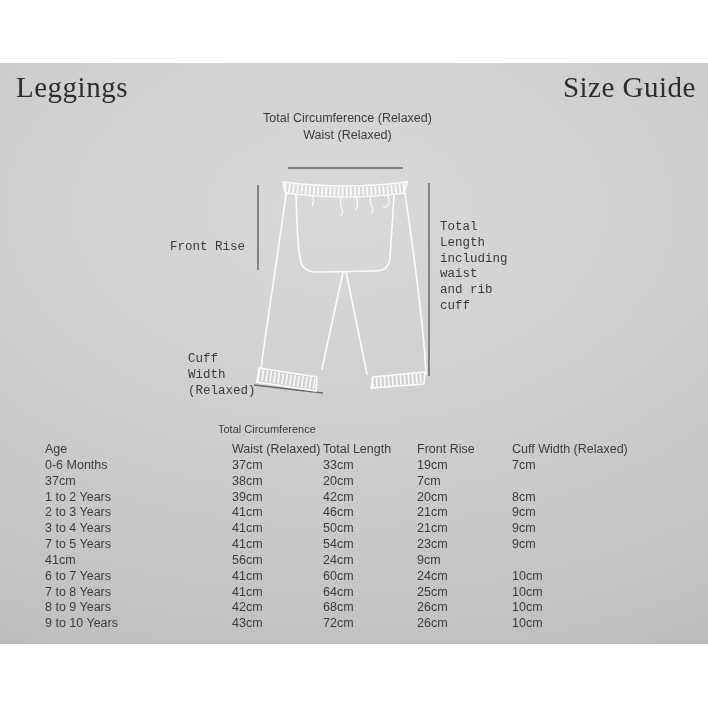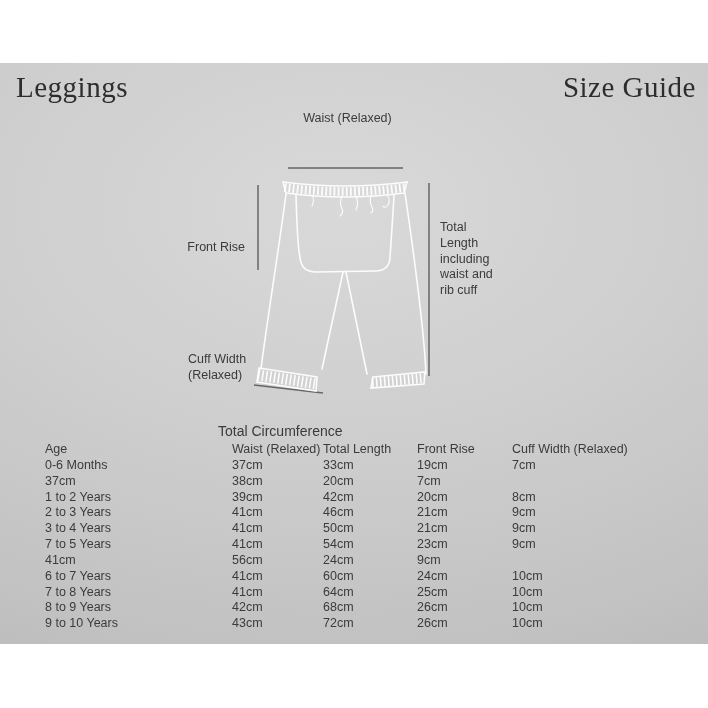--- a/index.html
+++ b/index.html
@@ -13,52 +13,53 @@
     background:radial-gradient(115% 90% at 48% 25%, #d9d9d9 0%, #cecece 45%, #c3c3c3 80%, #bbbbbb 100%);
   }
   .title{
     position:absolute;top:8px;
     font-family:"Liberation Serif", serif;
     font-size:29px;color:#2d2d2d;letter-spacing:0.5px;
   }
   .title.left{left:16px;}
   .title.right{right:12px;}
   .lbl{
-    position:absolute;font-size:12.5px;line-height:15.8px;color:#3b3b3b;
+    position:absolute;font-size:12.5px;line-height:15.8px;color:#3b3b3b;font-family:Liberation Mono, monospace;
   }
   .top-labels{
     position:absolute;left:190px;top:47px;width:315px;
     text-align:center;font-size:12.5px;line-height:17px;color:#3b3b3b;
   }
   .front-rise{left:167px;top:177px;width:78px;text-align:right;}
   .total-length{left:440px;top:157px;width:64px;}
   .cuff-width{left:188px;top:289px;width:72px;}
   svg.diagram{position:absolute;left:0;top:0;width:708px;height:581px;}
   .group-header{
-    position:absolute;left:218px;top:360px;font-size:14px;color:#3b3b3b;
+    position:absolute;left:218px;top:360px;font-size:11px;color:#3b3b3b;
   }
   .size-table{
     position:absolute;left:45px;top:379px;width:640px;font-size:12.5px;color:#3b3b3b;
   }
   .trow{
     display:grid;
     grid-template-columns:187px 91px 94px 95px 1fr;
     height:15.85px;line-height:15.85px;white-space:nowrap;
   }
 </style>
 </head>
 <body>
 
 <div class="page">
   <div class="panel">
 
     <div class="title left">Leggings</div>
     <div class="title right">Size Guide</div>
 
     <div class="top-labels">
+      <div>Total Circumference (Relaxed)</div>
       <div>Waist (Relaxed)</div>
     </div>
 
     <svg class="diagram" viewBox="0 0 708 581">
 
       <g stroke="#666666" stroke-width="1.5">
         <line x1="288" y1="105" x2="403" y2="105"></line>
         <line x1="258" y1="122" x2="258" y2="207"></line>
         <line x1="429" y1="120" x2="429" y2="313"></line>
         <line x1="254" y1="322" x2="323" y2="330"></line>

